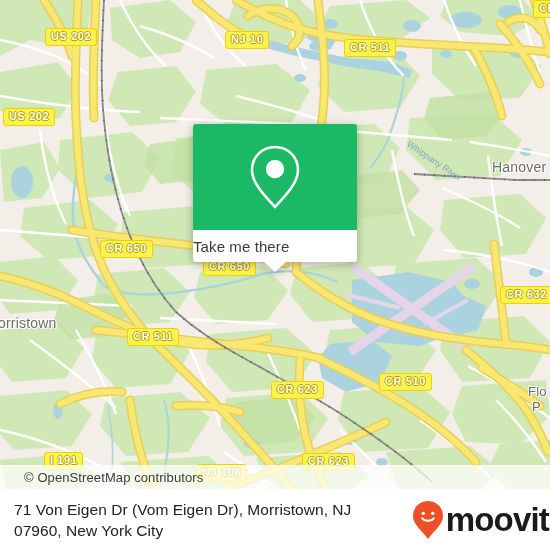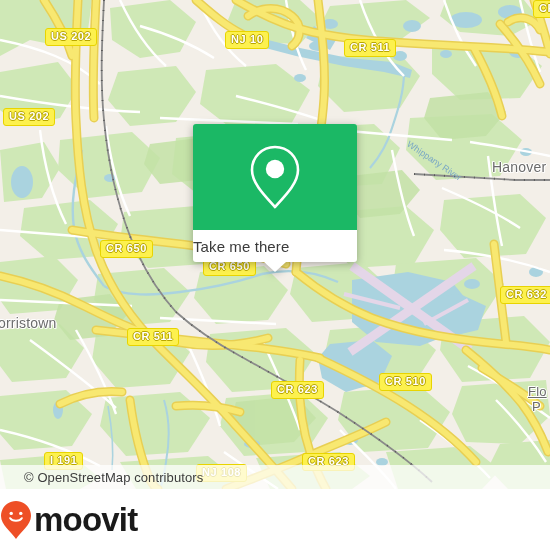--- a/index.html
+++ b/index.html
@@ -160,21 +160,21 @@
     color: #222222;
     font-size: 15.5px;
     line-height: 21px;
     letter-spacing: 0.05px;
     z-index: 2;
   }
   #brand {
     position: relative;
     display: flex;
     align-items: center;
-    padding-right: 14px;
+    padding-right: 1px;
     z-index: 2;
   }
   #brand-wordmark {
     color: #1a1a1a;
     font-size: 33px;
     font-weight: bold;
     letter-spacing: -0.8px;
     line-height: 33px;
     margin-left: 2px;
   }
@@ -414,21 +414,21 @@
         <g stroke="#5a5a5a" fill="none" stroke-width="1.8" stroke-dasharray="1 9">
           <path d="M104 0 C102 40 100 80 104 120 C108 162 116 200 130 236 C142 266 158 292 176 312"></path>
           <path d="M176 312 C196 330 218 344 240 356 C272 374 306 392 338 412 C372 434 404 456 432 482"></path>
           <path d="M414 174 C448 176 482 178 516 180 C530 180 542 180 550 180"></path>
         </g>
       </g>
     </svg>
 
     <div class="place-label" style="left:492px; top:159px;">Hanover</div>
     <div class="place-label" style="left:-2px; top:315px;">orristown</div>
-    <div class="place-label" style="left:528px; top:384px; font-size:13px;text-decoration:underline;">Flo</div>
+    <div class="place-label" style="left:528px; top:384px; font-size:13px;">Flo</div>
     <div class="place-label" style="left:532px; top:399px; font-size:13px;">P</div>
 
     <div class="river-label" style="left:408px; top:138px; transform:rotate(34deg); transform-origin:left center;">Whippany River</div>
 
     <div class="shield" style="left:45px;  top:28px;">US 202</div>
     <div class="shield" style="left:225px; top:31px;">NJ 10</div>
     <div class="shield" style="left:344px; top:39px;">CR 511</div>
     <div class="shield" style="left:533px; top:0px;">CR 511</div>
     <div class="shield" style="left:3px;   top:108px;">US 202</div>
     <div class="shield" style="left:100px; top:240px;">CR 650</div>
@@ -454,20 +454,24 @@
       </div>
     </div>
 
     <div id="attribution">
       <span id="attribution-text">© OpenStreetMap contributors</span>
     </div>
   </div>
 
   <div id="footer">
 
+    <div id="footer-address">
+      <div>71 Von Eigen Dr (Vom Eigen Dr), Morristown, NJ</div>
+      <div>07960, New York City</div>
+    </div>
 
     <div id="brand">
       <svg width="32" height="40" viewBox="0 0 32 40">
         <path d="M16 1 C7.7 1 1 7.7 1 16 C1 25 11 31.5 16 39 C21 31.5 31 25 31 16 C31 7.7 24.3 1 16 1 Z" fill="#ee4f26"></path>
         <circle cx="11.2" cy="13.4" r="1.7" fill="#ffffff"></circle>
         <circle cx="20.8" cy="13.4" r="1.7" fill="#ffffff"></circle>
         <path d="M10.2 18.2 C12.2 21.6 19.8 21.6 21.8 18.2" fill="none" stroke="#ffffff" stroke-width="2" stroke-linecap="round"></path>
       </svg>
       <span id="brand-wordmark">moovit</span>
     </div>

